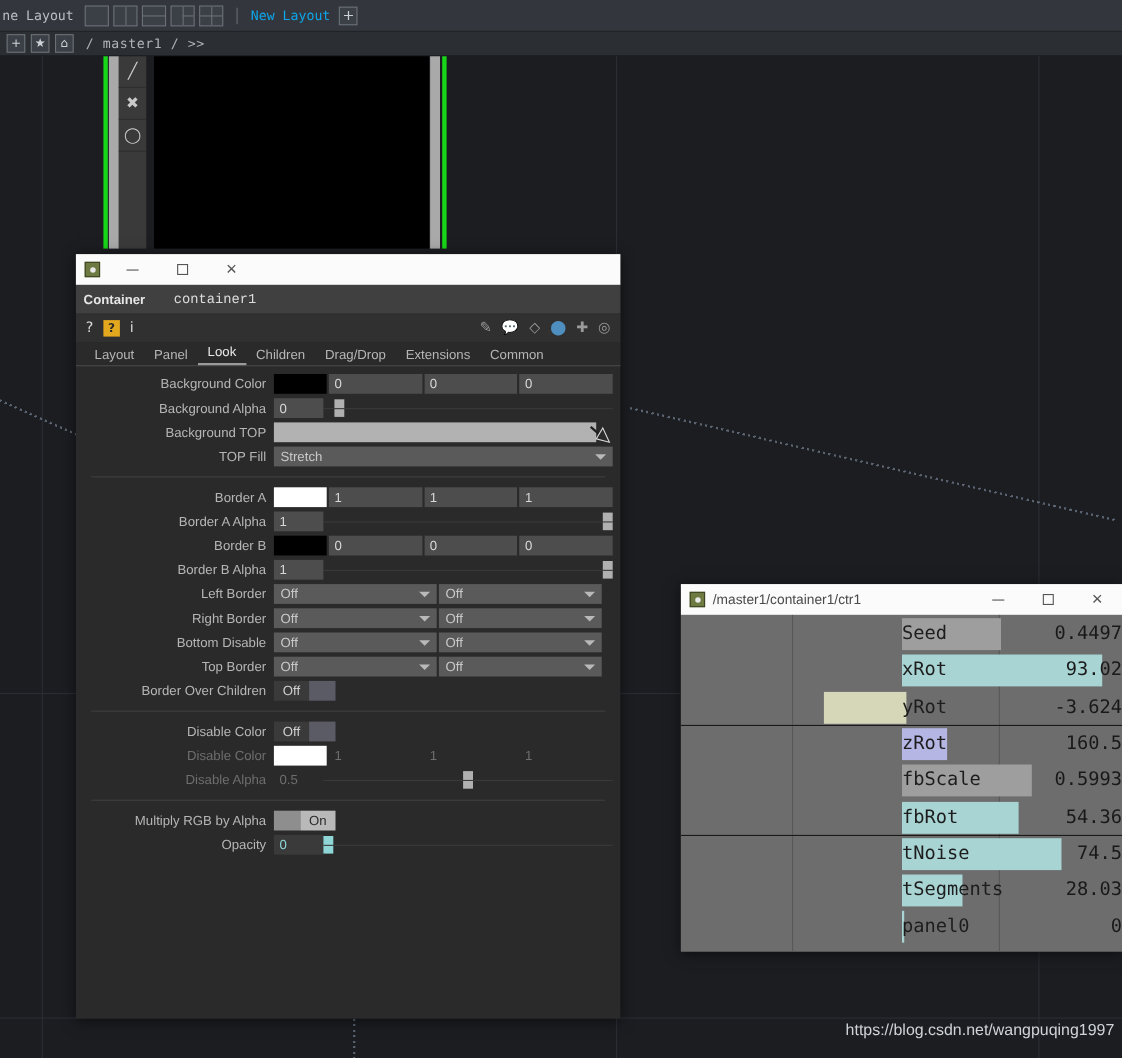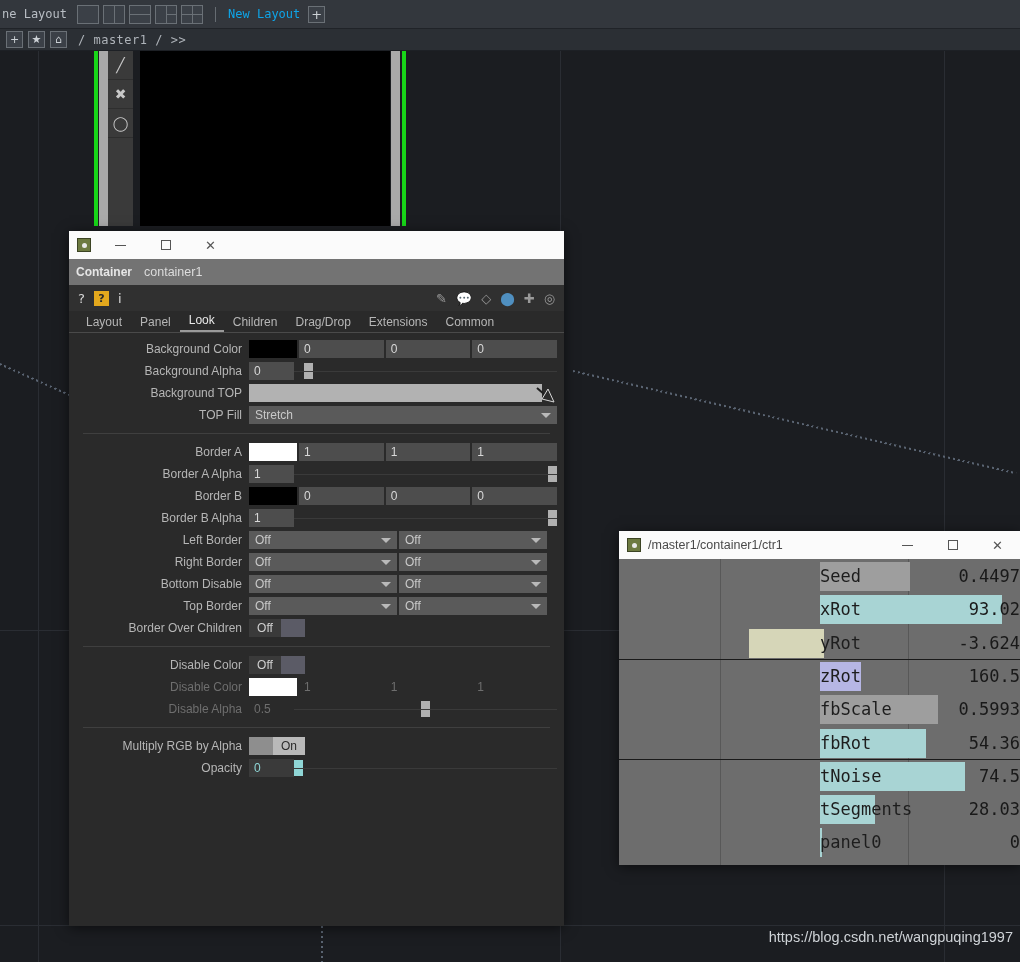--- a/index.html
+++ b/index.html
@@ -100,25 +100,25 @@
   .win-icon .dot{width:5px;height:5px;border-radius:50%;background:#e9e9e9;}
   .win-title .ttl{ flex:1; color:#4a4a4a; }
   .wbtns{ display:flex; align-items:center; }
   .wbtn{ width:45px;height:28px; display:flex;align-items:center;justify-content:center;
      color:#555; font-size:13px; font-family:"DejaVu Sans",sans-serif;}
   .wbtn .min{ display:block;width:11px;height:1px;background:#555;}
   .wbtn .max{ display:block;width:10px;height:10px;border:1px solid #555;}
 
   
   #pardlg{ left:69px; top:231px; width:495px; height:695px; background:#2a2a2a; }
-  .par-head{ height:26px; background:#737373; display:flex;align-items:center;
+  .par-head{ height:26px; background:#404040; display:flex;align-items:center;
      padding-left:7px; }
   .par-head .opt{ font-weight:bold; font-size:12px; color:#e6e6e6;
      font-family:"Liberation Sans",sans-serif;}
-  .par-head .oname{ margin-left:12px; font-family:Liberation Sans, sans-serif;
+  .par-head .oname{ margin-left:26px; font-family:Liberation Mono, monospace;
      font-size:12.5px; color:#dcdcdc;}
   .par-icons{ height:26px; background:#303030; display:flex;align-items:center;
      padding:0 9px; }
   .pi{ margin-right:9px; font-size:13px; color:#d8d8d8;
      font-family:"DejaVu Sans",sans-serif; line-height:1;}
   .pi.help2{ background:#e3a81d; color:#2b2b2b; width:15px;height:15px;
      display:inline-flex;align-items:center;justify-content:center;
      font-size:11px; font-weight:bold;}
   .pi-right{ margin-left:auto; display:flex; align-items:center; gap:9px; }
   .pi-right span{ font-size:13px; color:#9a9a9a; line-height:1;}

